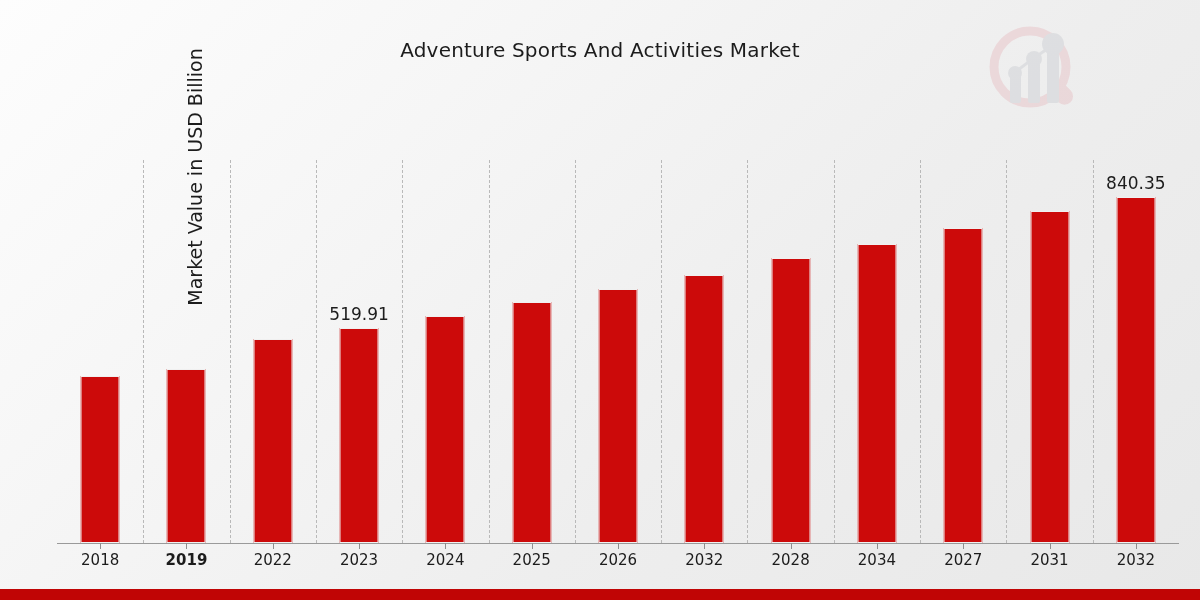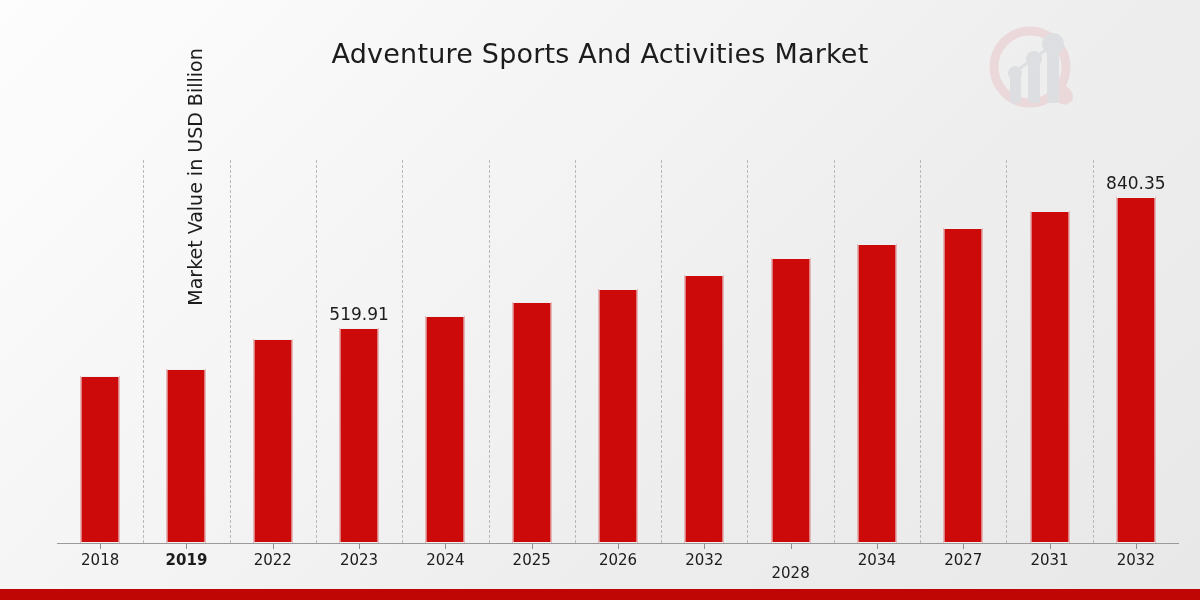--- a/index.html
+++ b/index.html
@@ -18,21 +18,21 @@
       linear-gradient(135deg, #fdfdfd 0%, #f6f6f6 30%, #eeeeee 62%, #e8e8e8 100%);
     box-sizing: border-box;
   }
 
   
   #chart-title {
     position: absolute;
     left: 0; right: 0;
     top: 38px;
     text-align: center;
-    font-size: 27px;
+    font-size: 20px;
     font-weight: 400;
     color: #1c1c1c;
     letter-spacing: 0.2px;
     white-space: nowrap;
   }
 
   
   #brand-logo {
     position: absolute;
     left: 985px; top: 22px;
@@ -245,21 +245,21 @@
       <div class="x-tick-label" style="left: 302.077px;">2023</div>
       <div class="x-tick-mark" style="left: 388.385px;"></div>
       <div class="x-tick-label" style="left: 388.385px;">2024</div>
       <div class="x-tick-mark" style="left: 474.692px;"></div>
       <div class="x-tick-label" style="left: 474.692px;">2025</div>
       <div class="x-tick-mark" style="left: 561px;"></div>
       <div class="x-tick-label" style="left: 561px;">2026</div>
       <div class="x-tick-mark" style="left: 647.308px;"></div>
       <div class="x-tick-label" style="left: 647.308px;">2032</div>
       <div class="x-tick-mark" style="left: 733.615px;"></div>
-      <div class="x-tick-label" style="left: 733.615px; margin-top: 13px;">2028</div>
+      <div class="x-tick-label" style="left: 733.615px;">2028</div>
       <div class="x-tick-mark" style="left: 819.923px;"></div>
       <div class="x-tick-label" style="left: 819.923px;">2034</div>
       <div class="x-tick-mark" style="left: 906.231px;"></div>
       <div class="x-tick-label" style="left: 906.231px;">2027</div>
       <div class="x-tick-mark" style="left: 992.538px;"></div>
       <div class="x-tick-label" style="left: 992.538px;">2031</div>
       <div class="x-tick-mark" style="left: 1078.85px;"></div>
       <div class="x-tick-label" style="left: 1078.85px;">2032</div>
     </div>
 

